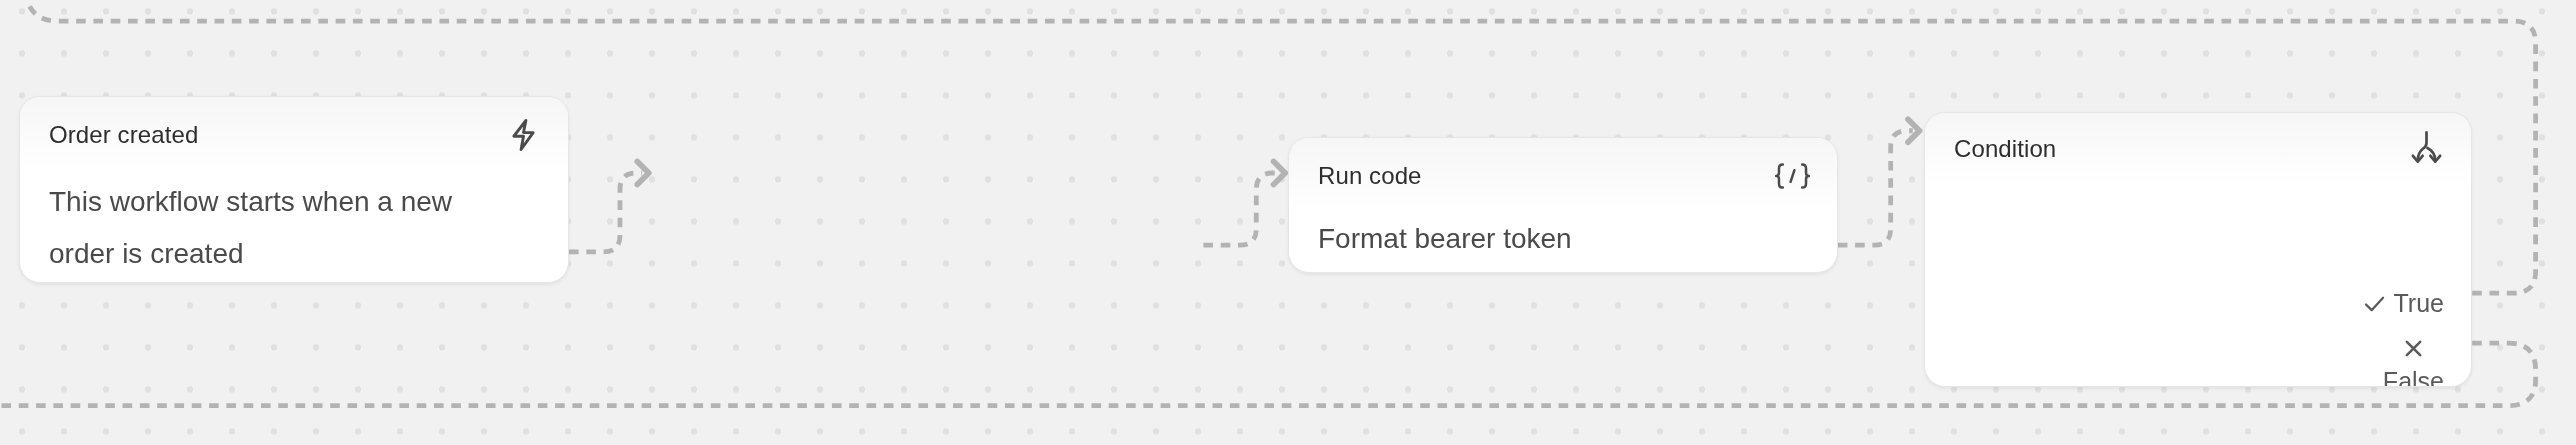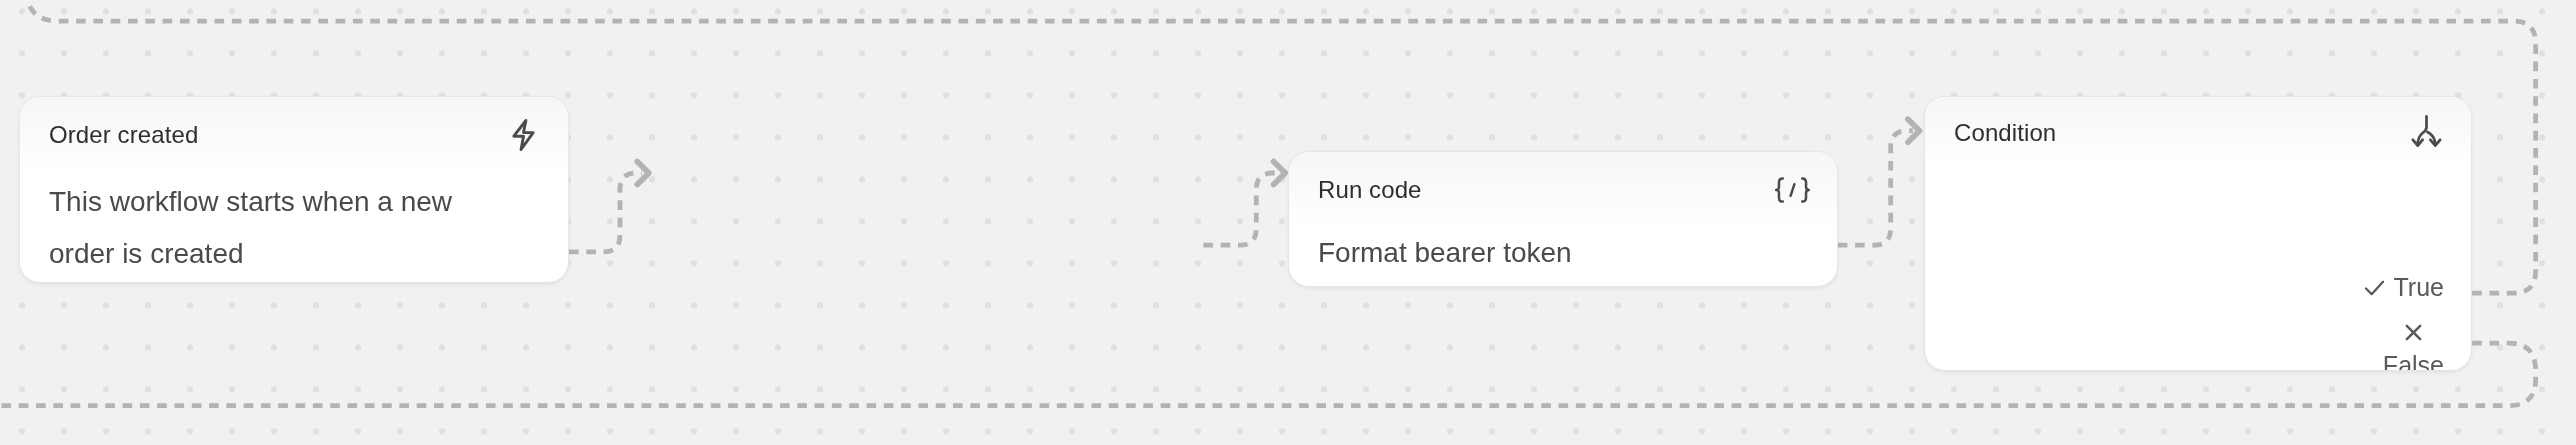--- a/index.html
+++ b/index.html
@@ -77,35 +77,35 @@
       <span class="icon">
         <svg width="29" height="35" viewBox="0 0 24 28" fill="none" stroke="#4b4b4b" stroke-width="2.4" stroke-linejoin="round" stroke-linecap="round">
           <path d="M14 2 L4 15 H12 L10 26 L20 12 H12 Z"></path>
         </svg>
       </span>
     </div>
     <div class="body" style="padding-top:3.8px; width:452px;">This workflow starts when a new order is created</div>
   </div>
 
 
-  <div class="node" style="left:1288px; top:151px; width:550px; height:136px;">
+  <div class="node" style="left:1288px; top:137px; width:550px; height:136px;">
     <div class="head">
       <span class="title">Run code</span>
       <span class="icon">
         <svg width="35" height="29" viewBox="0 0 36 30" fill="none" stroke="#4b4b4b" stroke-width="2.6" stroke-linecap="round" stroke-linejoin="round">
           <path d="M8 3 Q4 3 4 7 V12 Q4 15 1 15 Q4 15 4 18 V23 Q4 27 8 27"></path>
           <path d="M28 3 Q32 3 32 7 V12 Q32 15 35 15 Q32 15 32 18 V23 Q32 27 28 27"></path>
           <path d="M20 9 L16 21"></path>
         </svg>
       </span>
     </div>
     <div class="body">Format bearer token</div>
   </div>
 
-  <div class="node" style="left:1924px; top:96px; width:548px; height:275px;">
+  <div class="node" style="left:1924px; top:112px; width:548px; height:275px;">
     <div class="head" style="height:71px;">
       <span class="title">Condition</span>
       <span class="icon">
         <svg width="35" height="37" viewBox="0 0 36 38" fill="none" stroke="#4b4b4b" stroke-width="2.8" stroke-linecap="round" stroke-linejoin="round">
           <path d="M18 2 V13 Q18 16 14 19 Q9 23 9 31"></path>
           <path d="M4 26 L9 32 L14 26"></path>
           <path d="M19 18 Q27 22 27 31"></path>
           <path d="M22 26 L27 32 L32 26"></path>
         </svg>
       </span>

